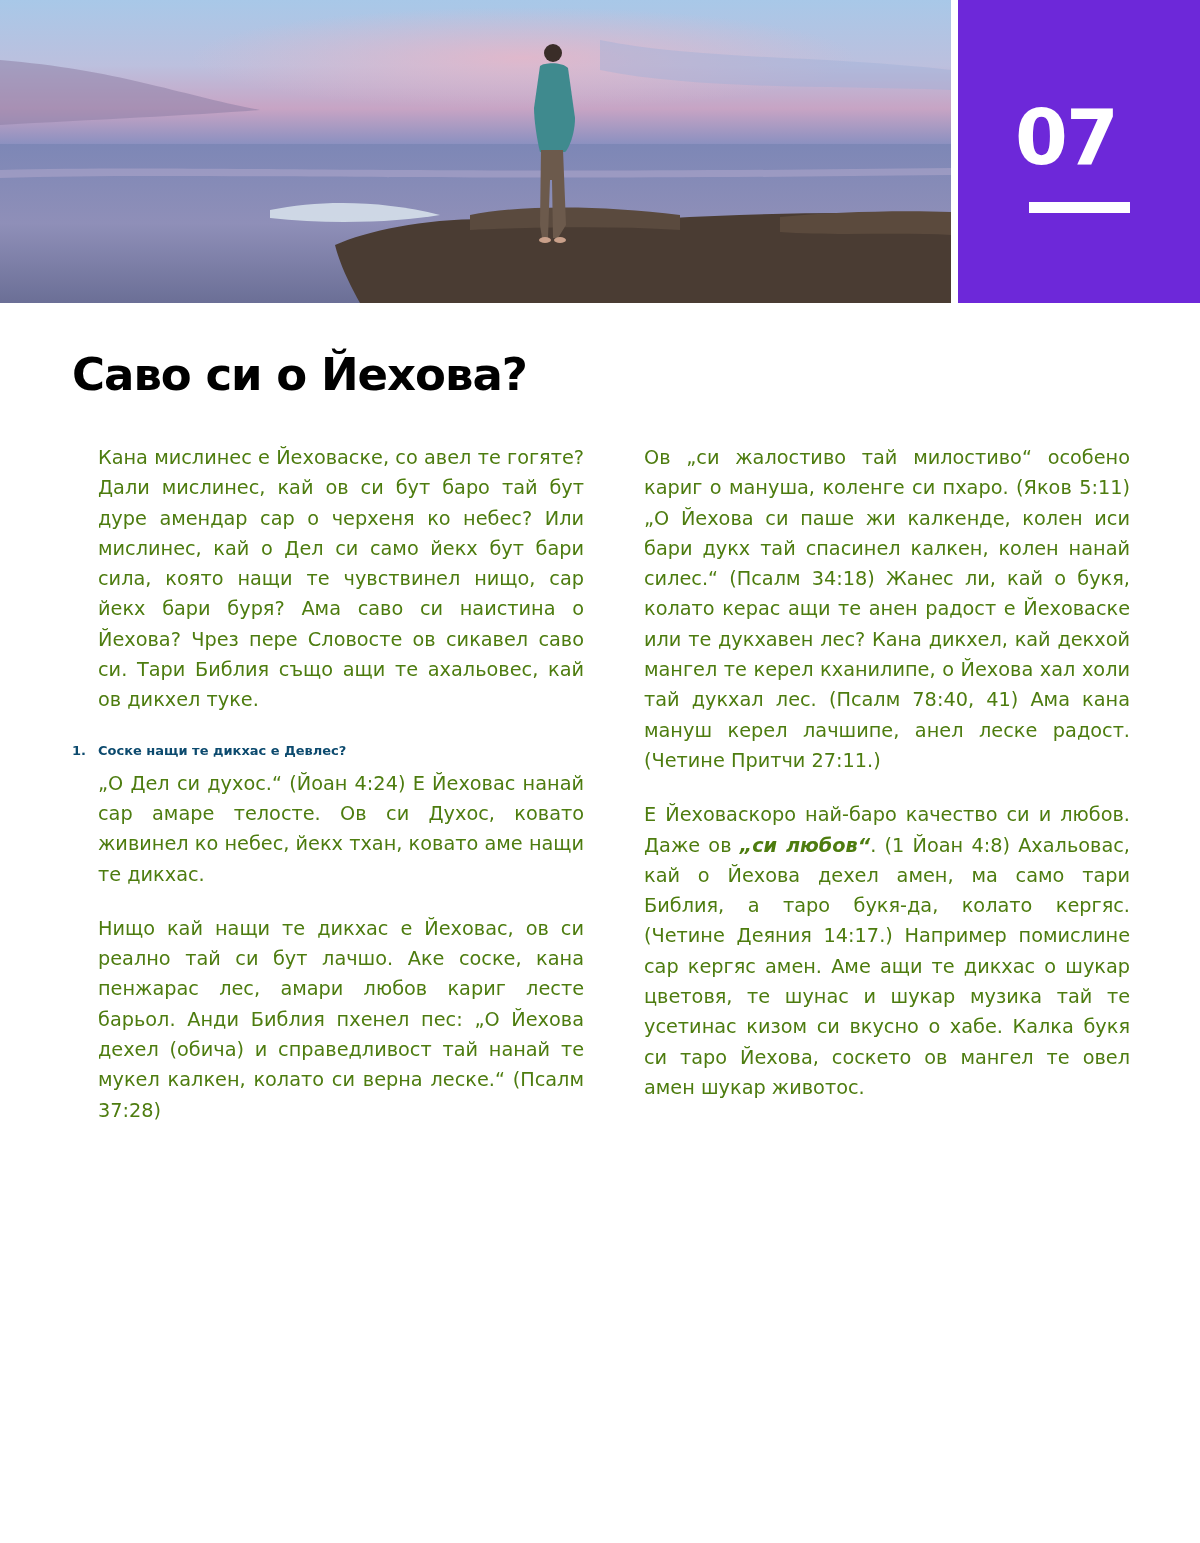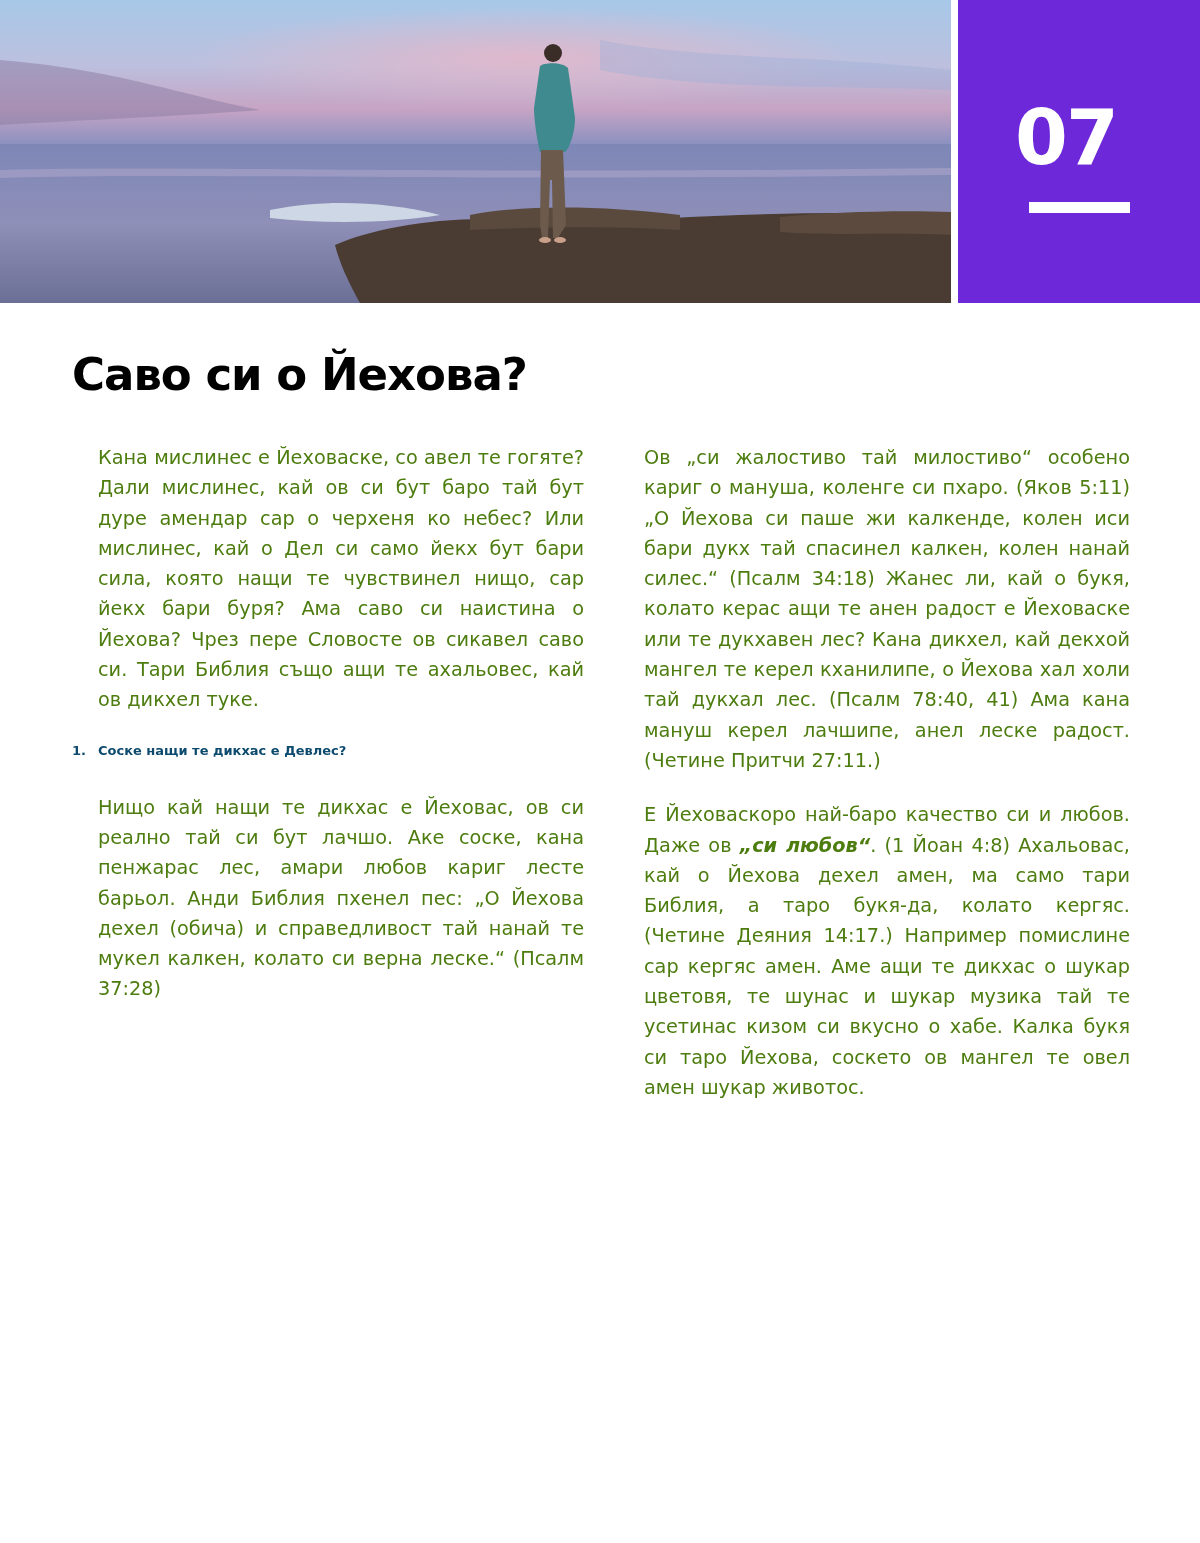--- a/index.html
+++ b/index.html
@@ -86,20 +86,21 @@
 <h1 class="page-title">Саво си о Йехова?</h1>
 
 <div class="col col-left">
   <p class="para">Кана мислинес е Йеховаске, со авел те гогяте? Дали мислинес, кай ов си бут баро тай бут дуре амендар сар о черхеня ко небес? Или мислинес, кай о Дел си само йекх бут бари сила, която нащи те чувствинел нищо, сар йекх бари буря? Ама саво си наистина о Йехова? Чрез пере Словосте ов сикавел саво си. Тари Библия също ащи те ахальовес, кай ов дикхел туке.</p>
 
   <div style="height:20px"></div>
   <h2 class="question">
     <span class="q-num">1.</span><span class="q-text">Соске нащи те дикхас е Девлес?</span>
   </h2>
   <div style="height:4px"></div>
+  <p class="para"><b>„О Дел си духос.“</b><span> (Йоан 4:24) Е Йеховас нанай сар амаре телосте. Ов си Духос, ковато живинел ко небес, йекх тхан, ковато аме нащи те дикхас.</span></p>
 
   <div style="height:20px"></div>
   <div style="height:4px"></div>
   <p class="para">Нищо кай нащи те дикхас е Йеховас, ов си реално тай си бут лачшо. Аке соске, кана пенжарас лес, амари любов кариг лесте барьол. Анди Библия пхенел пес: „О Йехова дехел (обича) и справедливост тай нанай те мукел калкен, колато си верна леске.“ (Псалм 37:28)</p>
 </div>
 
 <div class="col col-right">
   <p class="para"><span>Ов </span><b>„си жалостиво тай милостиво“</b><span> особено кариг о мануша, коленге си пхаро. (Яков 5:11) „О Йехова си паше жи калкенде, колен иси бари дукх тай спасинел калкен, колен нанай силес.“ (Псалм 34:18) Жанес ли, кай о букя, колато керас ащи те анен радост е Йеховаске или те дукхавен лес? Кана дикхел, кай декхой мангел те керел кханилипе, о Йехова хал холи тай дукхал лес. (Псалм 78:40, 41) Ама кана мануш керел лачшипе, анел леске радост. (Четине Притчи 27:11.)</span></p>
 
   <div style="height:20px"></div>

